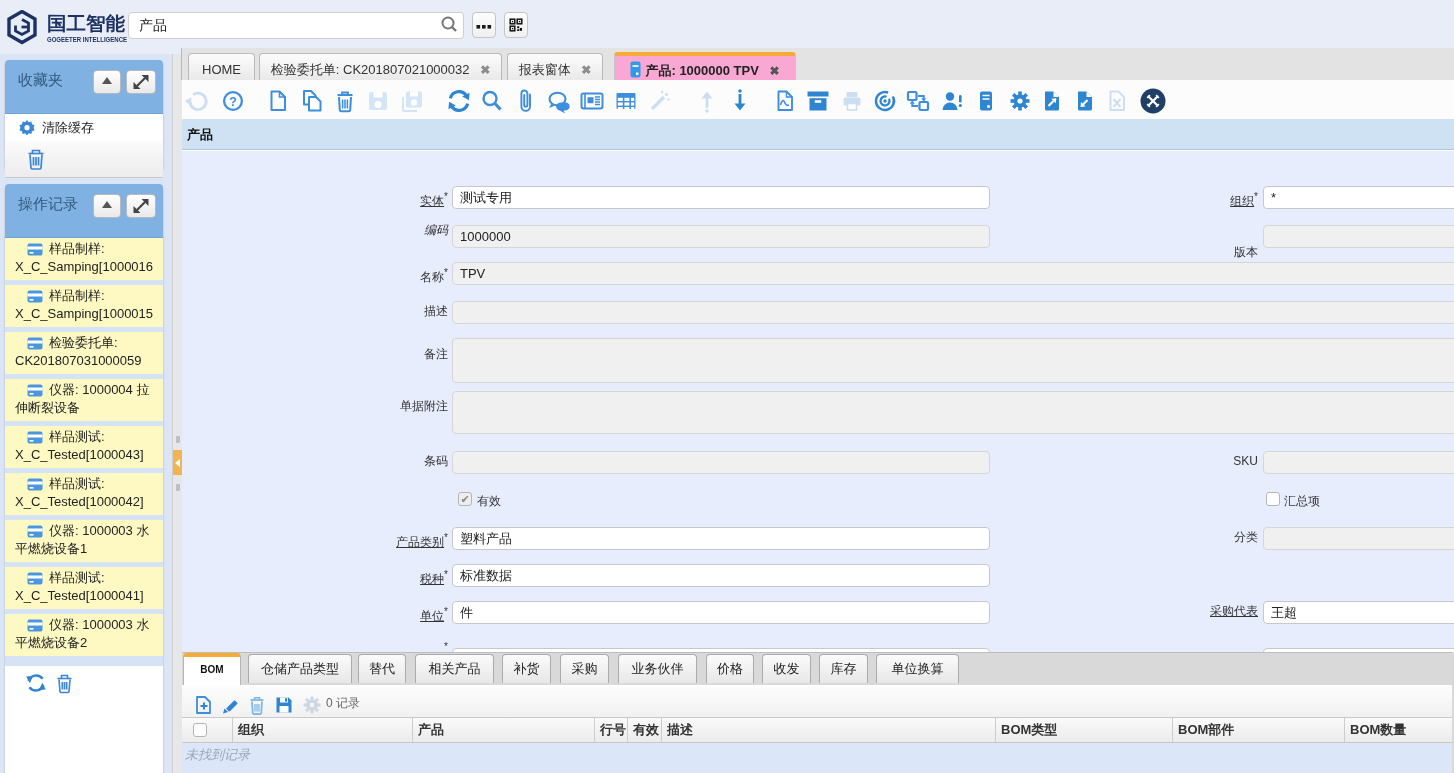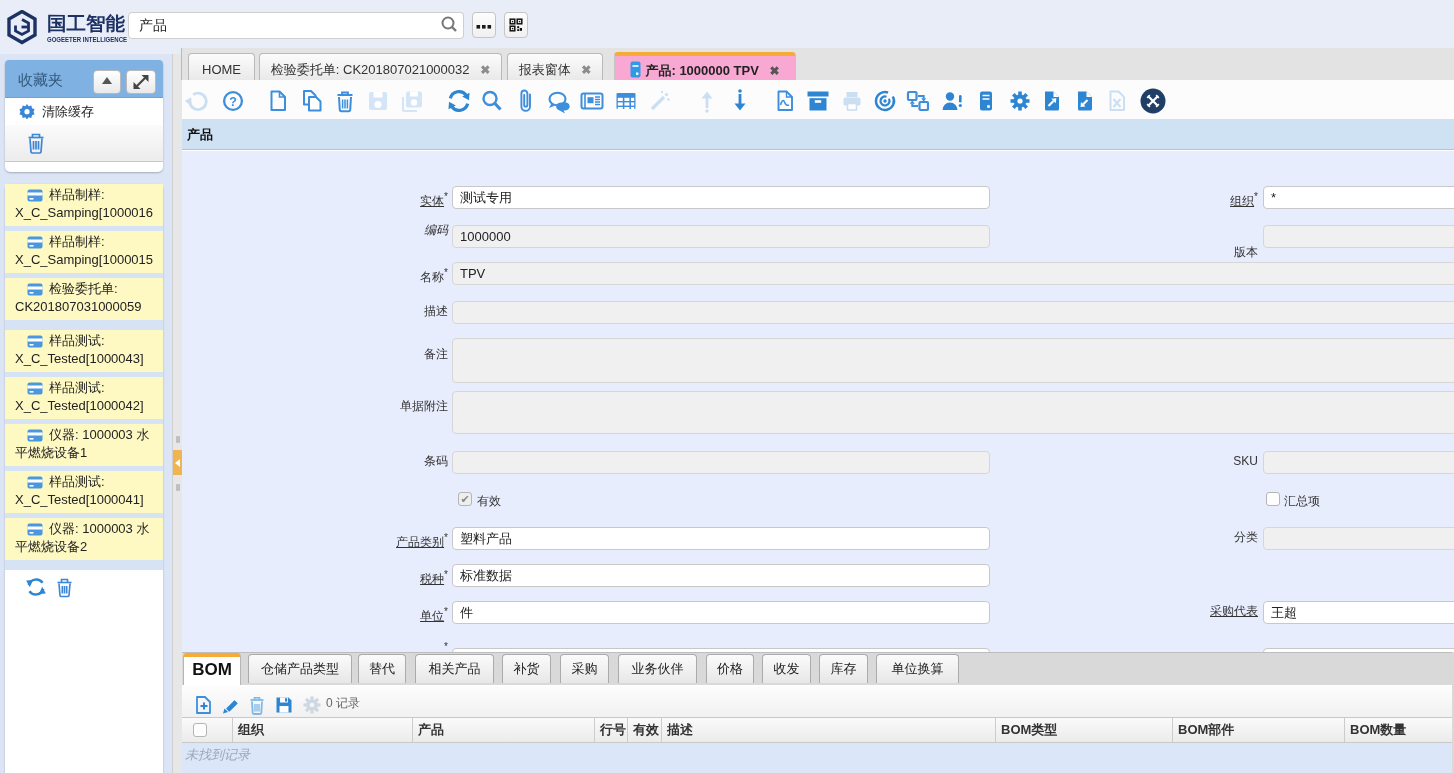--- a/index.html
+++ b/index.html
@@ -9,21 +9,21 @@
 
 
 #topbar { left:0; top:0; width:1454px; height:54px; background:#e9edf8; }
 #searchbox { left:128px; top:12px; width:310px; height:27px; background:#fff; border:1px solid #cfcfcf; border-radius:4px 0 0 4px; font-size:14px; color:#222; line-height:25px; padding-left:10px; }
 #searchbtn { left:437px; top:12px; width:27px; height:27px; background:#fff; border:1px solid #cfcfcf; border-left:none; border-radius:0 4px 4px 0; }
 .tbtn { top:12px; width:24px; height:26px; background:linear-gradient(#fdfdfd,#f0f0f0); border:1px solid #c5c5c5; border-radius:4px; text-align:center; color:#333; }
 
 
 #sidebar { left:0; top:54px; width:172px; height:719px; background:#dbe5f5; }
 .panel { position:absolute; left:5px; width:158px; background:#fff; border-radius:5px; box-shadow:0 1px 2px rgba(0,0,0,0.25); }
-.phead { position:relative; height:38px; background:#7fb2e2; border-radius:4px 4px 0 0; border-bottom:1px solid #6ea3d6; }
+.phead { position:relative; height:54px; background:#7fb2e2; border-radius:4px 4px 0 0; border-bottom:1px solid #6ea3d6; }
 .ptitle { position:absolute; left:13px; top:11px; font-size:15px; color:#33597d; }
 .pbtn { position:absolute; top:10px; height:24px; background:linear-gradient(#ffffff,#e9e9e9); border:1px solid #b9b9b9; border-radius:4px; }
 .fav-item { position:relative; height:27px; }
 .panel-foot { position:relative; background:linear-gradient(#fbfbfb,#ececec); border-bottom:1px solid #c9c9c9; }
 .op-item { position:relative; background:#fef9c3; font-size:13px; color:#222; line-height:18px; padding:2px 0 4px 0; }
 .op-sep { height:5px; background:#d6e3f5; }
 .op-item .l1 { padding-left:44px; }
 .op-item .l2 { padding-left:10px; white-space:nowrap; overflow:hidden; }
 .op-ico { position:absolute; left:22px; top:5px; }
 
@@ -51,21 +51,21 @@
 .flabel sup { font-size:10px; }
 .finput { position:absolute; background:#fff; border:1px solid #c8c8c8; border-radius:4px; font-size:13px; color:#222; padding-left:7px; line-height:21px; height:23px; }
 .fro { background:#f0f0f0; border-color:#d6d6d6; }
 .cb { position:absolute; width:14px; height:14px; border:1px solid #b5b5b5; border-radius:3px; background:#fdfdfd; }
 .cbtext { position:absolute; font-size:12px; color:#333; }
 
 
 #bottom { left:182px; top:652px; width:1272px; height:121px; background:#d9d9d9; }
 #btabs { position:absolute; left:0; top:0; width:1270px; height:33px; background:#d9d9d9; border-top:1px solid #bdbdbd; }
 .btab { position:absolute; top:2px; height:29px; background:linear-gradient(#fbfbfb,#e7e7e7); border:1px solid #ababab; border-bottom:none; border-radius:4px 4px 0 0; font-size:13px; color:#222; text-align:center; line-height:27px; }
-#btab-active { position:absolute; top:1px; height:32px; background:#fff; border:1px solid #b5b5b5; border-bottom:none; border-top:4px solid #f5ab35; border-radius:4px 4px 0 0; font-size:17px; font-weight:bold; color:#111; text-align:center; line-height:26px; }
+#btab-active { position:absolute; top:1px; height:32px; background:#fff; border:1px solid #b5b5b5; border-bottom:none; border-top:4px solid #f5ab35; border-radius:4px 4px 0 0; font-size:10px; font-weight:bold; color:#111; text-align:center; line-height:26px; }
 #btoolbar { position:absolute; left:0; top:33px; width:1270px; height:32px; background:linear-gradient(#fdfdfd,#f1f1f1); border-top:1px solid #fff; }
 #thead { position:absolute; left:0; top:65px; width:1270px; height:26px; background:linear-gradient(#fafafa,#ebebeb); border-top:1px solid #c9c9c9; border-bottom:1px solid #c9c9c9; }
 .th { position:absolute; top:0; height:24px; font-size:13px; font-weight:bold; color:#333; line-height:24px; border-right:1px solid #cccccc; padding-left:5px; }
 #tempty { position:absolute; left:0; top:91px; width:1270px; height:30px; background:#dbe7f9; font-size:13px; font-style:italic; color:#9aa7b8; padding:3px 0 0 3px; }
 </style>
 </head>
 <body>
 
 <div id="topbar" class="abs"></div>
 <div class="abs" id="logo" style="left:7px;top:10px;width:126px;height:38px;">
@@ -130,20 +130,31 @@
         <g fill="none" stroke="#3b86d6" stroke-width="1.7">
           <path d="M3.5 6.5 h15"></path>
           <path d="M7.5 6 v-2.5 h7 v2.5"></path>
           <path d="M5 7.5 l1 13.5 a1.5,1.5 0 0 0 1.5,1 h7 a1.5,1.5 0 0 0 1.5,-1 l1,-13.5"></path>
           <path d="M8.5 10 v8.5 M11 10 v8.5 M13.5 10 v8.5"></path>
         </g>
       </svg>
   </div>
 </div>
 <div class="panel" style="top:184px;height:589px;border-radius:5px 5px 0 0;">
+  <div class="phead">
+    <span class="ptitle">操作记录</span>
+    <span class="pbtn" style="left:88px;width:28px;"><svg width="26" height="22">
+          <polygon points="8,13 13,6 18,13" fill="#555"></polygon>
+        </svg></span>
+    <span class="pbtn" style="left:121px;width:30px;"><svg width="28" height="22">
+          <line x1="10" y1="15" x2="18" y2="7" stroke="#444" stroke-width="2.2"></line>
+          <polygon points="14.5,4 21.5,4 21.5,11" fill="#444"></polygon>
+          <polygon points="6.5,18 6.5,11 13.5,18" fill="#444"></polygon>
+        </svg></span>
+  </div>
   <div id="oplist">
     <div class="op-item">
         <svg class="op-ico" width="16" height="13">
           <rect x="0.5" y="0.5" width="15" height="12" rx="2" fill="#4a97dd"></rect>
           <rect x="0.5" y="3.5" width="15" height="3" fill="#fff"></rect>
           <rect x="2.5" y="9" width="4" height="1.6" fill="#fff"></rect>
         </svg>
         <div class="l1">样品制样:</div>
         <div class="l2">X_C_Samping[1000016</div>
       </div>
@@ -161,20 +172,29 @@
     <div class="op-item">
         <svg class="op-ico" width="16" height="13">
           <rect x="0.5" y="0.5" width="15" height="12" rx="2" fill="#4a97dd"></rect>
           <rect x="0.5" y="3.5" width="15" height="3" fill="#fff"></rect>
           <rect x="2.5" y="9" width="4" height="1.6" fill="#fff"></rect>
         </svg>
         <div class="l1">检验委托单:</div>
         <div class="l2">CK201807031000059</div>
       </div>
     <div class="op-sep"></div>
+    <div class="op-item">
+        <svg class="op-ico" width="16" height="13">
+          <rect x="0.5" y="0.5" width="15" height="12" rx="2" fill="#4a97dd"></rect>
+          <rect x="0.5" y="3.5" width="15" height="3" fill="#fff"></rect>
+          <rect x="2.5" y="9" width="4" height="1.6" fill="#fff"></rect>
+        </svg>
+        <div class="l1">仪器: 1000004 拉</div>
+        <div class="l2">伸断裂设备</div>
+      </div>
     <div class="op-sep"></div>
     <div class="op-item">
         <svg class="op-ico" width="16" height="13">
           <rect x="0.5" y="0.5" width="15" height="12" rx="2" fill="#4a97dd"></rect>
           <rect x="0.5" y="3.5" width="15" height="3" fill="#fff"></rect>
           <rect x="2.5" y="9" width="4" height="1.6" fill="#fff"></rect>
         </svg>
         <div class="l1">样品测试:</div>
         <div class="l2">X_C_Tested[1000043]</div>
       </div>

